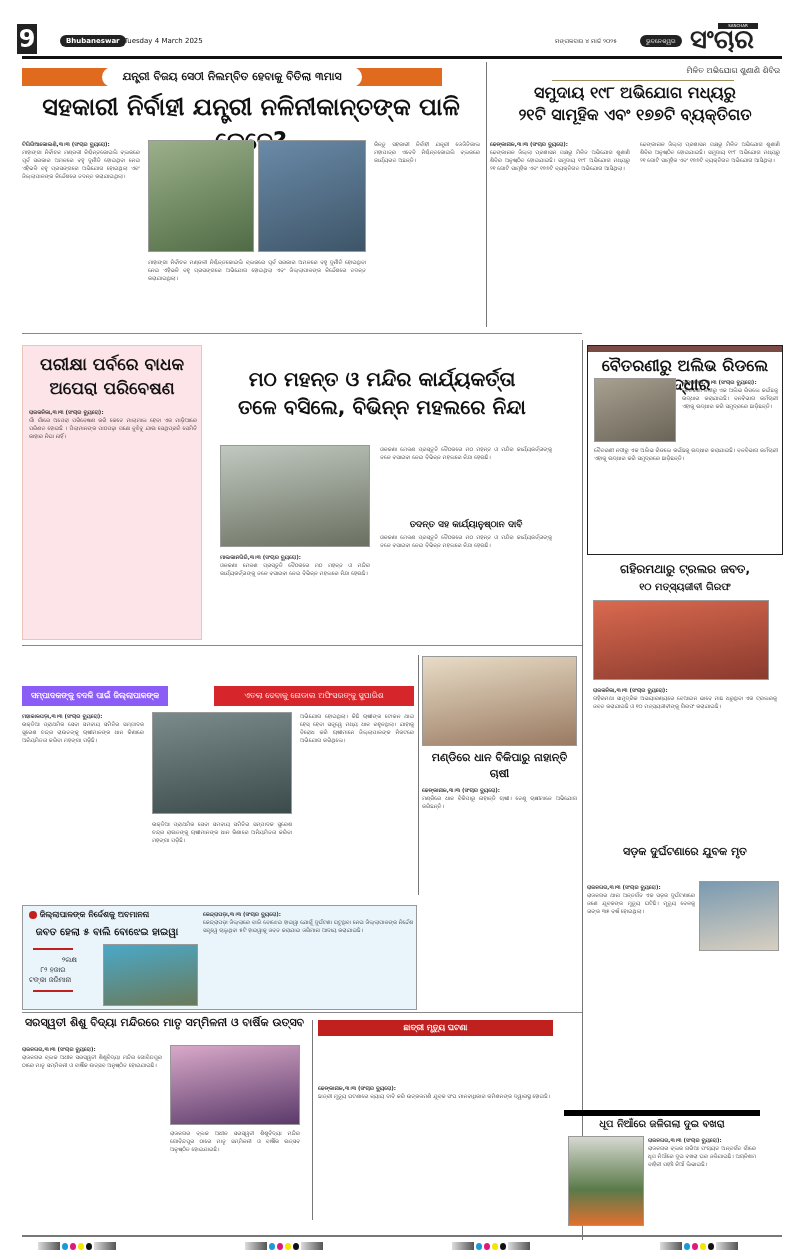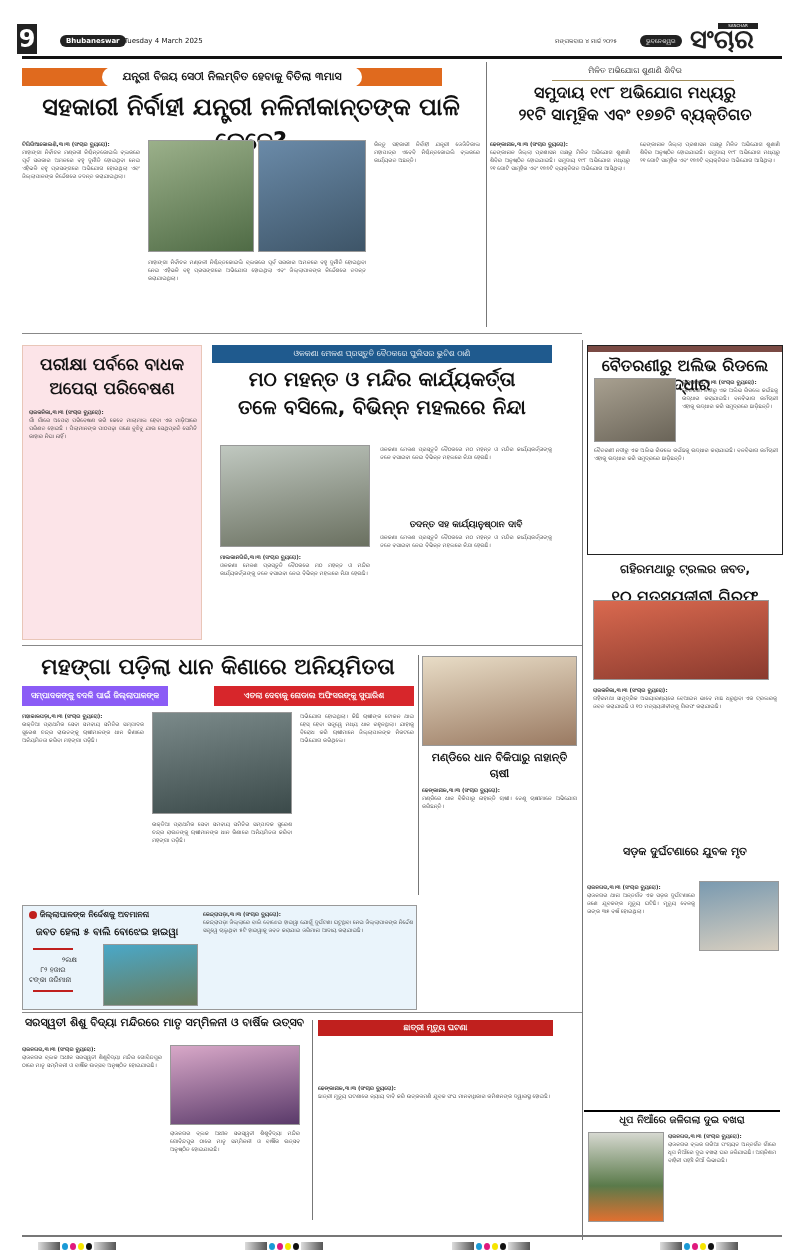--- a/index.html
+++ b/index.html
@@ -33,39 +33,38 @@
   <div class="abs txt" style="left:0;top:80px;width:118px;font-weight:bold">ଟିଗିରିଆକୋଲଣି,୩।୩ (ସଂଚାର ବ୍ୟୁରୋ):</div>
   <div class="abs txt" style="left:0;top:88px;width:118px;height:180px">ମାହାଙ୍ଗା ନିର୍ବାଚନ ମଣ୍ଡଳୀ ନିଶ୍ଚିନ୍ତକୋଇଲି ବ୍ଲକରେ ପୂର୍ବ ସରକାର ଅମଳରେ ବହୁ ଦୁର୍ନୀତି ହୋଇଥିବା ନେଇ ଏହିଭଳି ବହୁ ପ୍ରସଙ୍ଗରେ ଅଭିଯୋଗ ହୋଇଥିଲା ଏବଂ ଜିଲ୍ଲାପାଳଙ୍କ ନିର୍ଦ୍ଦେଶରେ ତଦନ୍ତ କରାଯାଇଥିଲା।</div>
   <div class="abs photo" style="left:126px;top:80px;width:106px;height:112px;background:linear-gradient(160deg,#9bb08a,#4f6b45)"></div>
   <div class="abs photo" style="left:236px;top:80px;width:108px;height:112px;background:linear-gradient(160deg,#6a8aa8,#3e5568)"></div>
   <div class="abs txt" style="left:126px;top:198px;width:218px;height:70px">ମାହାଙ୍ଗା ନିର୍ବାଚନ ମଣ୍ଡଳୀ ନିଶ୍ଚିନ୍ତକୋଇଲି ବ୍ଲକରେ ପୂର୍ବ ସରକାର ଅମଳରେ ବହୁ ଦୁର୍ନୀତି ହୋଇଥିବା ନେଇ ଏହିଭଳି ବହୁ ପ୍ରସଙ୍ଗରେ ଅଭିଯୋଗ ହୋଇଥିଲା ଏବଂ ଜିଲ୍ଲାପାଳଙ୍କ ନିର୍ଦ୍ଦେଶରେ ତଦନ୍ତ କରାଯାଇଥିଲା।</div>
   <div class="abs txt" style="left:352px;top:80px;width:106px;height:188px">କିନ୍ତୁ ସହକାରୀ ନିର୍ବାହୀ ଯନ୍ତ୍ରୀ ଜେଜିତିକାଲ ମହାପାତ୍ର ଏବେବି ନିଶ୍ଚିନ୍ତକୋଇଲି ବ୍ଲକରେ କାର୍ଯ୍ୟରତ ଅଛନ୍ତି।</div>
 </div>
 <div class="abs vr" style="left:486px;top:62px;height:265px"></div>
 
 <div class="abs" style="left:490px;top:60px;width:290px;height:272px">
-  <div class="abs" style="left:0;top:6px;width:290px;font-size:8px;text-align:center">ମିଳିତ ଅଭିଯୋଗ ଶୁଣାଣି ଶିବିର</div>
+  <div class="abs" style="left:0;top:6px;width:290px;font-size:8px;text-align:right">ମିଳିତ ଅଭିଯୋଗ ଶୁଣାଣି ଶିବିର</div>
   <div class="abs" style="left:62px;top:20px;width:182px;height:1px;background:#a08c5a"></div>
   <div class="abs hl" style="left:0;top:22px;width:290px;font-size:16px;line-height:22px">ସମୁଦାୟ ୧୯୮ ଅଭିଯୋଗ ମଧ୍ୟରୁ</div>
   <div class="abs hl" style="left:0;top:44px;width:290px;font-size:16px;line-height:22px">୨୧ଟି ସାମୂହିକ ଏବଂ ୧୭୭ଟି ବ୍ୟକ୍ତିଗତ</div>
   <div class="abs txt" style="left:0;top:80px;width:140px;font-weight:bold">ଢେଙ୍କାନାଳ,୩।୩ (ସଂଚାର ବ୍ୟୁରୋ):</div>
   <div class="abs txt" style="left:0;top:88px;width:140px;height:180px">ଢେଙ୍କାନାଳ ଜିଲ୍ଲା ପ୍ରଶାସନ ପକ୍ଷରୁ ମିଳିତ ଅଭିଯୋଗ ଶୁଣାଣି ଶିବିର ଅନୁଷ୍ଠିତ ହୋଇଯାଇଛି। ସମୁଦାୟ ୧୯୮ ଅଭିଯୋଗ ମଧ୍ୟରୁ ୨୧ ଗୋଟି ସାମୂହିକ ଏବଂ ୧୭୭ଟି ବ୍ୟକ୍ତିଗତ ଅଭିଯୋଗ ଆସିଥିଲା।</div>
   <div class="abs txt" style="left:150px;top:80px;width:140px;height:188px">ଢେଙ୍କାନାଳ ଜିଲ୍ଲା ପ୍ରଶାସନ ପକ୍ଷରୁ ମିଳିତ ଅଭିଯୋଗ ଶୁଣାଣି ଶିବିର ଅନୁଷ୍ଠିତ ହୋଇଯାଇଛି। ସମୁଦାୟ ୧୯୮ ଅଭିଯୋଗ ମଧ୍ୟରୁ ୨୧ ଗୋଟି ସାମୂହିକ ଏବଂ ୧୭୭ଟି ବ୍ୟକ୍ତିଗତ ଅଭିଯୋଗ ଆସିଥିଲା।</div>
 </div>
 
 <div class="abs rule" style="left:22px;top:333px;width:560px;height:1px"></div>
 
 <div class="abs" style="left:22px;top:345px;width:180px;height:295px;background:#fce4e8;border:1px solid #e9c6b8">
   <div class="abs hl" style="left:4px;top:6px;width:170px;font-size:17px;line-height:24px">ପରୀକ୍ଷା ପର୍ବରେ ବାଧକ ଅପେରା ପରିବେଷଣ</div>
   <div class="abs txt" style="left:6px;top:62px;width:168px;font-weight:bold">ରାଜକନିକା,୩।୩ (ସଂଚାର ବ୍ୟୁରୋ):</div>
   <div class="abs txt" style="left:6px;top:70px;width:168px;height:218px">ଗାଁ ଗାଁରେ ଅପେରା ପରିବେଷଣ କରି କେତେ ମାଲାମାଲ ହେବା ଏକ ମାଡ଼ିଆରେ ପରିଣତ ହୋଇଛି । ପିଲାମାନଙ୍କ ପାଠପଢ଼ା ପକ୍ଷେ ବୁଝିବୁ ଯାଉ ସେଥିପ୍ରତି ସେମିତି କାହାର ନିଘା ନାହିଁ।</div>
 </div>
 
 <div class="abs" style="left:212px;top:345px;width:365px;height:295px">
-  <div class="abs" style="left:0;top:0;width:340px;height:18px;background:#1f5a8e;color:#fff;font-size:8px;text-align:center;line-height:18px">ଓଳକଣା ମେଳଣ ପ୍ରସ୍ତୁତି ବୈଠକରେ ପୁଲିସର ଭୁଟିଶ ଠାଣି</div>
   <div class="abs hl" style="left:0;top:48px;width:340px;font-size:20px;line-height:28px">ତଳେ ବସିଲେ, ବିଭିନ୍ନ ମହଲରେ ନିନ୍ଦା</div>
   <div class="abs hl" style="left:0;top:20px;width:340px;font-size:20px;line-height:28px">ମଠ ମହନ୍ତ ଓ ମନ୍ଦିର କାର୍ଯ୍ୟକର୍ତ୍ତା</div>
   <div class="abs photo" style="left:8px;top:100px;width:150px;height:102px;background:linear-gradient(170deg,#c0c8c0,#6a7060)"></div>
   <div class="abs txt" style="left:8px;top:208px;width:150px;font-weight:bold">ମାଲକାନଗିରି,୩।୩ (ସଂଚାର ବ୍ୟୁରୋ):</div>
   <div class="abs txt" style="left:8px;top:216px;width:150px;height:70px">ଓଳକଣା ମେଳଣ ପ୍ରସ୍ତୁତି ବୈଠକରେ ମଠ ମହନ୍ତ ଓ ମନ୍ଦିର କାର୍ଯ୍ୟକର୍ତ୍ତାଙ୍କୁ ତଳେ ବସାଇବା ନେଇ ବିଭିନ୍ନ ମହଲରେ ନିନ୍ଦା ହେଉଛି।</div>
   <div class="abs txt" style="left:168px;top:100px;width:172px;height:70px">ଓଳକଣା ମେଳଣ ପ୍ରସ୍ତୁତି ବୈଠକରେ ମଠ ମହନ୍ତ ଓ ମନ୍ଦିର କାର୍ଯ୍ୟକର୍ତ୍ତାଙ୍କୁ ତଳେ ବସାଇବା ନେଇ ବିଭିନ୍ନ ମହଲରେ ନିନ୍ଦା ହେଉଛି।</div>
   <div class="abs hl" style="left:168px;top:174px;width:172px;font-size:9px">ତଦନ୍ତ ସହ କାର୍ଯ୍ୟାନୁଷ୍ଠାନ ଦାବି</div>
   <div class="abs txt" style="left:168px;top:188px;width:172px;height:98px">ଓଳକଣା ମେଳଣ ପ୍ରସ୍ତୁତି ବୈଠକରେ ମଠ ମହନ୍ତ ଓ ମନ୍ଦିର କାର୍ଯ୍ୟକର୍ତ୍ତାଙ୍କୁ ତଳେ ବସାଇବା ନେଇ ବିଭିନ୍ନ ମହଲରେ ନିନ୍ଦା ହେଉଛି।</div>
 </div>
 <div class="abs vr" style="left:582px;top:340px;height:900px"></div>
@@ -74,32 +73,31 @@
   <div class="abs" style="left:0;top:0;width:194px;height:6px;background:#7a4a44"></div>
   <div class="abs hl" style="left:0;top:10px;width:194px;font-size:16px">ବୈତରଣୀରୁ ଅଲିଭ ରିଡଲେ ଉଦ୍ଧାର</div>
   <div class="abs photo" style="left:6px;top:32px;width:82px;height:64px;background:linear-gradient(160deg,#a8a090,#6a6458)"></div>
   <div class="abs txt" style="left:94px;top:32px;width:96px;font-weight:bold">ରାଜକନିକା,୩।୩ (ସଂଚାର ବ୍ୟୁରୋ):</div>
   <div class="abs txt" style="left:94px;top:40px;width:96px;height:60px">ବୈତରଣୀ ନଦୀରୁ ଏକ ଅଲିଭ ରିଡଲେ କଇଁଛକୁ ଉଦ୍ଧାର କରାଯାଇଛି। ବନବିଭାଗ କର୍ମଚାରୀ ଏହାକୁ ଉଦ୍ଧାର କରି ସମୁଦ୍ରରେ ଛାଡ଼ିଛନ୍ତି।</div>
   <div class="abs txt" style="left:6px;top:100px;width:184px;height:100px">ବୈତରଣୀ ନଦୀରୁ ଏକ ଅଲିଭ ରିଡଲେ କଇଁଛକୁ ଉଦ୍ଧାର କରାଯାଇଛି। ବନବିଭାଗ କର୍ମଚାରୀ ଏହାକୁ ଉଦ୍ଧାର କରି ସମୁଦ୍ରରେ ଛାଡ଼ିଛନ୍ତି।</div>
 </div>
 
 <div class="abs" style="left:587px;top:560px;width:196px;height:280px">
   <div class="abs hl" style="left:0;top:0;width:196px;font-size:12px;line-height:18px">ଗହିରମଥାରୁ ଟ୍ରଲର ଜବତ,</div>
-  <div class="abs hl" style="left:0;top:28px;width:196px;font-size:16px;line-height:18px">୧୦ ମତ୍ସ୍ୟଜୀବୀ ଗିରଫ</div>
+  <div class="abs hl" style="left:0;top:18px;width:196px;font-size:10px;line-height:18px">୧୦ ମତ୍ସ୍ୟଜୀବୀ ଗିରଫ</div>
   <div class="abs photo" style="left:6px;top:40px;width:176px;height:80px;background:linear-gradient(170deg,#d9694f,#8a3a2e)"></div>
   <div class="abs txt" style="left:6px;top:126px;width:184px;font-weight:bold">ରାଜକନିକା,୩।୩ (ସଂଚାର ବ୍ୟୁରୋ):</div>
   <div class="abs txt" style="left:6px;top:134px;width:184px;height:140px">ଗହିରମଥା ସାମୁଦ୍ରିକ ଅଭୟାରଣ୍ୟରେ ବେଆଇନ ଭାବେ ମାଛ ଧରୁଥିବା ଏକ ଟ୍ରଲରକୁ ଜବତ କରାଯାଇଛି ଓ ୧୦ ମତ୍ସ୍ୟଜୀବୀଙ୍କୁ ଗିରଫ କରାଯାଇଛି।</div>
 </div>
 
 <div class="abs rule" style="left:22px;top:645px;width:560px;height:1px"></div>
 
 <div class="abs" style="left:22px;top:650px;width:392px;height:245px">
-  <div class="abs hl" style="left:0;top:0;width:392px;font-size:22px;line-height:34px">ମହଙ୍ଗା ପଡ଼ିଲା ଧାନ କିଣାରେ ଅନିୟମିତତା</div>
   <div class="abs" style="left:0;top:36px;width:146px;height:20px;background:#8b5cf6;color:#fff;font-size:8px;font-weight:bold;text-align:center;line-height:20px">ସମ୍ପାଦକଙ୍କୁ ବଦଳି ପାଇଁ ଜିଲ୍ଲାପାଳଙ୍କ ନିର୍ଦ୍ଦେଶ</div>
-  <div class="abs" style="left:192px;top:36px;width:200px;height:20px;background:#d7262b;color:#fff;font-size:8px;font-weight:bold;text-align:center;line-height:20px">ଏତଲା ଦେବାକୁ ନୋଡାଲ ଅଫିସରଙ୍କୁ ସୁପାରିଶ</div>
+  <div class="abs" style="left:192px;top:36px;width:200px;height:20px;background:#d7262b;color:#fff;font-size:8px;font-weight:normal;text-align:center;line-height:20px">ଏତଲା ଦେବାକୁ ନୋଡାଲ ଅଫିସରଙ୍କୁ ସୁପାରିଶ</div>
   <div class="abs txt" style="left:0;top:62px;width:122px;font-weight:bold">ମହାକାଳପଡ଼ା,୩।୩ (ସଂଚାର ବ୍ୟୁରୋ):</div>
   <div class="abs txt" style="left:0;top:70px;width:122px;height:170px">ଉକ୍ତିଆ ପ୍ରାଥମିକ ସେବା ସମବାୟ ସମିତିର ସମ୍ପାଦକ ସୁରେଶ ଚନ୍ଦ୍ର ରାଉତଙ୍କୁ ଚାଷୀମାନଙ୍କ ଧାନ କିଣାରେ ଅନିୟମିତତା କରିବା ମହଙ୍ଗା ପଡ଼ିଛି।</div>
   <div class="abs photo" style="left:130px;top:62px;width:140px;height:102px;background:linear-gradient(170deg,#7b8a8a,#3b4a4a)"></div>
   <div class="abs txt" style="left:130px;top:170px;width:140px;height:70px">ଉକ୍ତିଆ ପ୍ରାଥମିକ ସେବା ସମବାୟ ସମିତିର ସମ୍ପାଦକ ସୁରେଶ ଚନ୍ଦ୍ର ରାଉତଙ୍କୁ ଚାଷୀମାନଙ୍କ ଧାନ କିଣାରେ ଅନିୟମିତତା କରିବା ମହଙ୍ଗା ପଡ଼ିଛି।</div>
   <div class="abs txt" style="left:278px;top:62px;width:114px;height:178px">ଅଭିଯୋଗ ହୋଇଥିଲା। କିଛି ଚାଷୀଙ୍କ ଟୋକନ ଥାଇ ହେସ୍ ହେବା ସତ୍ତ୍ୱେ ମଧ୍ୟ ଧାନ ରହୁନଥିଲା। ଯାହାକୁ ବିରୋଧ କରି ଚାଷୀମାନେ ଜିଲ୍ଲାପାଳଙ୍କ ନିକଟରେ ଅଭିଯୋଗ କରିଥିଲେ।</div>
 </div>
 <div class="abs vr" style="left:418px;top:655px;height:240px"></div>
 
 <div class="abs" style="left:422px;top:650px;width:155px;height:360px">
   <div class="abs photo" style="left:0;top:6px;width:155px;height:90px;background:linear-gradient(170deg,#e8dcc6,#9a7a62)"></div>
@@ -141,21 +139,21 @@
   <div class="abs txt" style="left:148px;top:114px;width:130px;height:90px">ରାଜନଗର ବ୍ଲକ ଅଧୀନ ସରସ୍ୱତୀ ଶିଶୁବିଦ୍ୟା ମନ୍ଦିର ଗୋବିନ୍ଦପୁର ଠାରେ ମାତୃ ସମ୍ମିଳନୀ ଓ ବାର୍ଷିକ ଉତ୍ସବ ଅନୁଷ୍ଠିତ ହୋଇଯାଇଛି।</div>
 </div>
 <div class="abs vr" style="left:312px;top:1020px;height:200px"></div>
 
 <div class="abs" style="left:318px;top:1020px;width:260px;height:200px">
   <div class="abs" style="left:0;top:0;width:235px;height:16px;background:#c0201e;color:#fff;font-size:8px;font-weight:bold;text-align:center;line-height:16px">ଛାତ୍ରୀ ମୃତ୍ୟୁ ଘଟଣା</div>
   <div class="abs txt" style="left:0;top:64px;width:255px;font-weight:bold">ଢେଙ୍କାନାଳ,୩।୩ (ସଂଚାର ବ୍ୟୁରୋ):</div>
   <div class="abs txt" style="left:0;top:72px;width:255px;height:128px">ଛାତ୍ରୀ ମୃତ୍ୟୁ ଘଟଣାରେ ନ୍ୟାୟ ଦାବି କରି ଉତ୍କଳମଣି ଯୁବକ ସଂଘ ମାନବାଧିକାର କମିଶନଙ୍କ ଦ୍ୱାରସ୍ଥ ହୋଇଛି।</div>
 </div>
 
-<div class="abs" style="left:584px;top:1110px;width:196px;height:120px;border-top:2px solid #000000">
+<div class="abs" style="left:564px;top:1110px;width:196px;height:120px;border-top:6px solid #000000">
   <div class="abs hl" style="left:0;top:2px;width:196px;font-size:10px">ଧୂପ ନିଆଁରେ ଜଳିଗଲା ଦୁଇ ବଖରା</div>
   <div class="abs photo" style="left:4px;top:20px;width:76px;height:90px;background:linear-gradient(180deg,#d6d8d0,#5a7a4a 60%,#e07030)"></div>
   <div class="abs txt" style="left:84px;top:20px;width:108px;font-weight:bold">ରାଜନଗର,୩।୩ (ସଂଚାର ବ୍ୟୁରୋ):</div>
   <div class="abs txt" style="left:84px;top:28px;width:108px;height:84px">ରାଜନଗର ବ୍ଲକ ଗରିଆ ପଂଚାୟତ ଅନ୍ତର୍ଗତ ଗାଁରେ ଧୂପ ନିଆଁରେ ଦୁଇ ବଖରା ଘର ଜଳିଯାଇଛି। ଅଗ୍ନିଶମ ବାହିନୀ ପହଞ୍ଚି ନିଆଁ ଲିଭାଇଛି।</div>
 </div>
 
 <div class="abs" style="left:22px;top:1235px;width:760px;height:2px;background:#777"></div>
 <div class="abs" style="left:0;top:1240px;width:800px;height:14px" id="regmarks">
     <div class="abs" style="left: 38px; top: 2px; display: flex; align-items: center; gap: 2px;">
       <span style="display: inline-block; width: 22px; height: 8px; background: linear-gradient(90deg, rgb(221, 221, 221), rgb(85, 85, 85));"></span>

